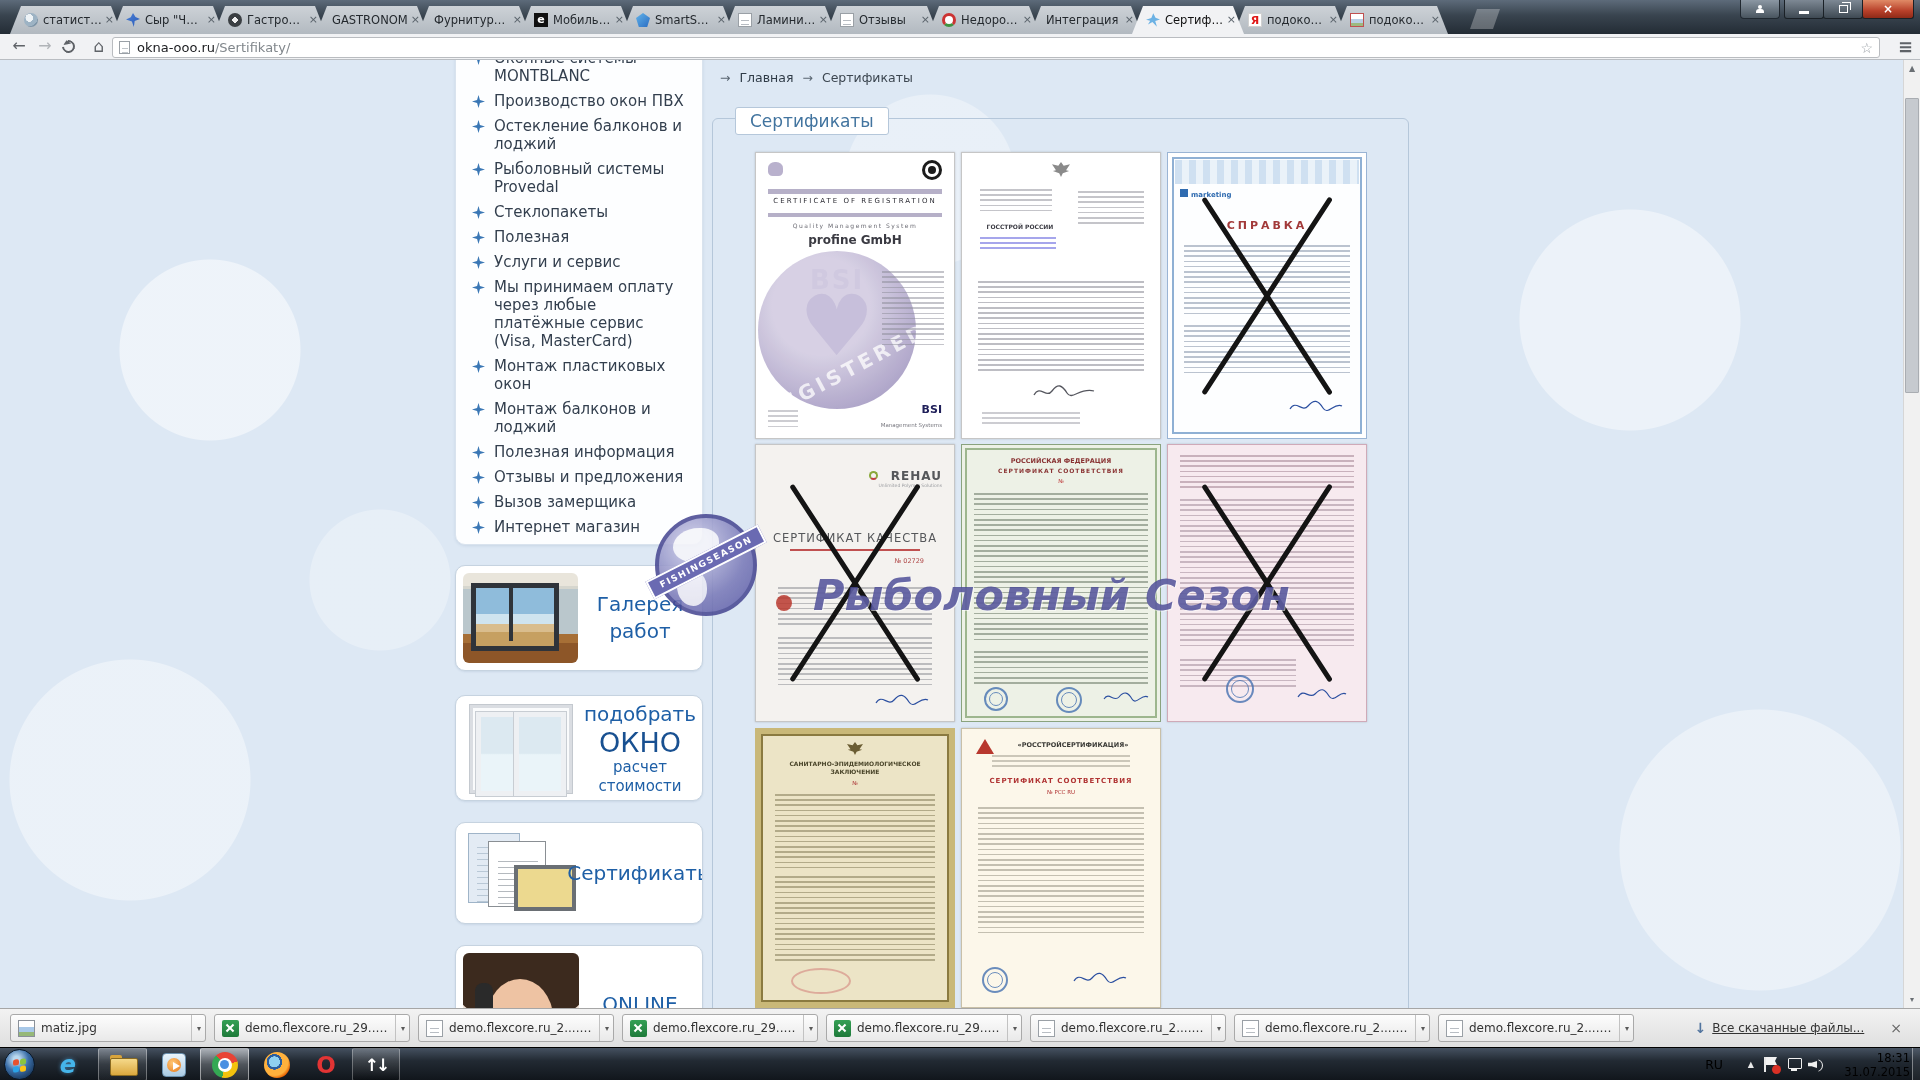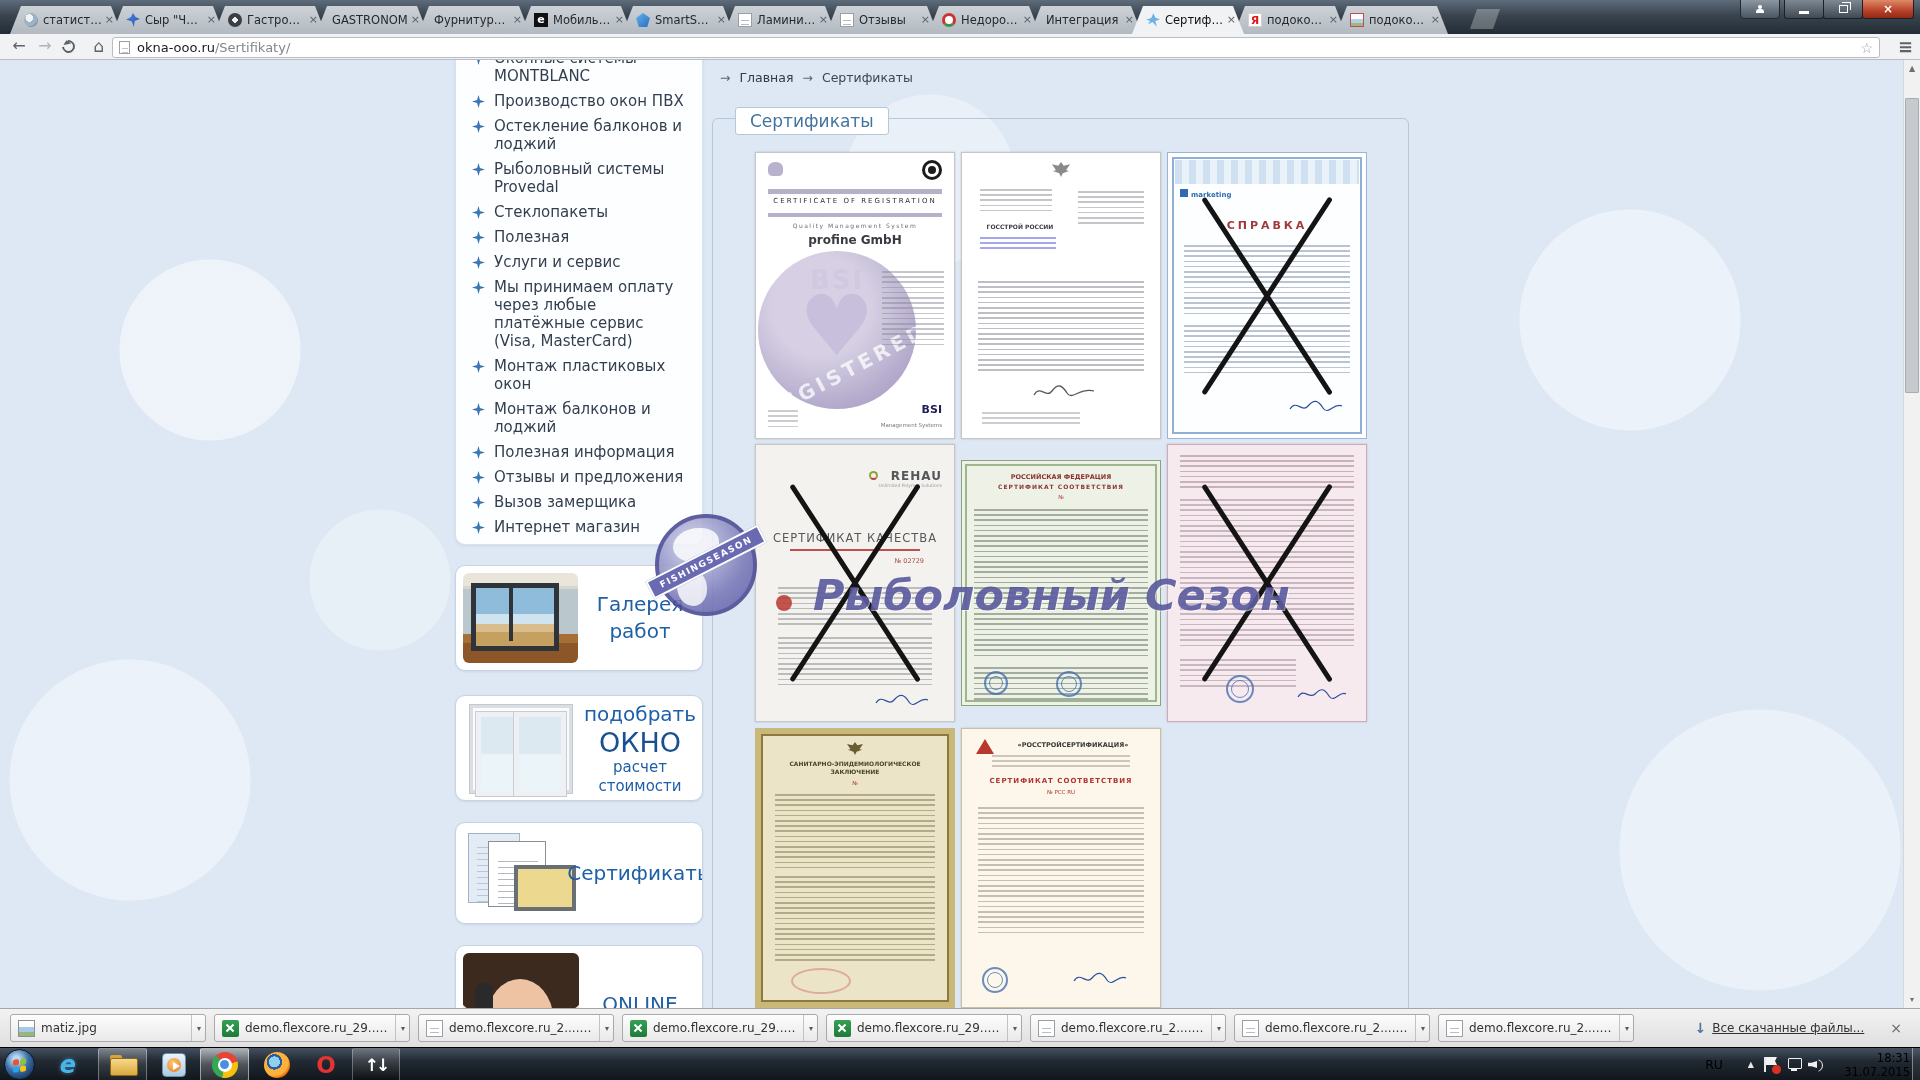--- a/index.html
+++ b/index.html
@@ -182,21 +182,21 @@
   .c4 .rname { font-size:12px; font-weight:bold; color:#55575a; letter-spacing:1px; }
   .c4 .rtag { font-size:4.5px; color:#9a9ca0; }
   .c4 .hd { position:absolute; left:0; right:0; top:86px; text-align:center; font-size:11.5px; color:#55575a; letter-spacing:1px; }
   .c4 .redline { position:absolute; left:34px; right:34px; top:104px; height:2px; background:#c05050; }
   .c4 .num { position:absolute; right:30px; top:112px; font-size:6.5px; color:#b04848; }
   .c4 .p1 { left:22px; right:22px; top:142px; height:40px; color:#84868c; }
   .c4 .p2 { left:22px; right:22px; top:192px; height:48px; color:#84868c; }
   .c4 .seal { position:absolute; left:20px; top:150px; width:16px; height:16px; border-radius:50%; background:#b8382e; opacity:.85; }
   .c4 .sigr { left:118px; top:246px; }
 
-  .c5 { left:961px; top:400px; height:246px; background:#edf1e6; border:1px solid #8aa37e; box-shadow:inset 0 0 0 3px #edf1e6, inset 0 0 0 5px #9db68e; }
+  .c5 { left:961px; top:384px; height:278px; background:#edf1e6; border:1px solid #8aa37e; box-shadow:inset 0 0 0 3px #edf1e6, inset 0 0 0 5px #9db68e; }
   .c5 .hd1 { position:absolute; left:0; right:0; top:12px; text-align:center; font-size:6.5px; font-weight:bold; color:#8a3434; }
   .c5 .hd2 { position:absolute; left:0; right:0; top:22px; text-align:center; font-size:6px; font-weight:bold; color:#8a3434; letter-spacing:1px; }
   .c5 .num { position:absolute; left:0; right:0; top:33px; text-align:center; font-size:5.5px; color:#c04040; }
   .c5 .rows { left:12px; right:12px; top:48px; height:150px; color:#5a6a56; }
   .c5 .rows2 { left:12px; right:12px; top:206px; height:34px; color:#5a6a56; }
   .c5 .st1 { left:22px; bottom:10px; width:24px; height:24px; }
   .c5 .st2 { left:94px; bottom:8px; width:26px; height:26px; }
   .c5 .sigg { left:140px; top:244px; }
 
   .c6 { left:1167px; top:384px; height:278px; background:#f7eaef; border:1px solid #cfaab8; }

